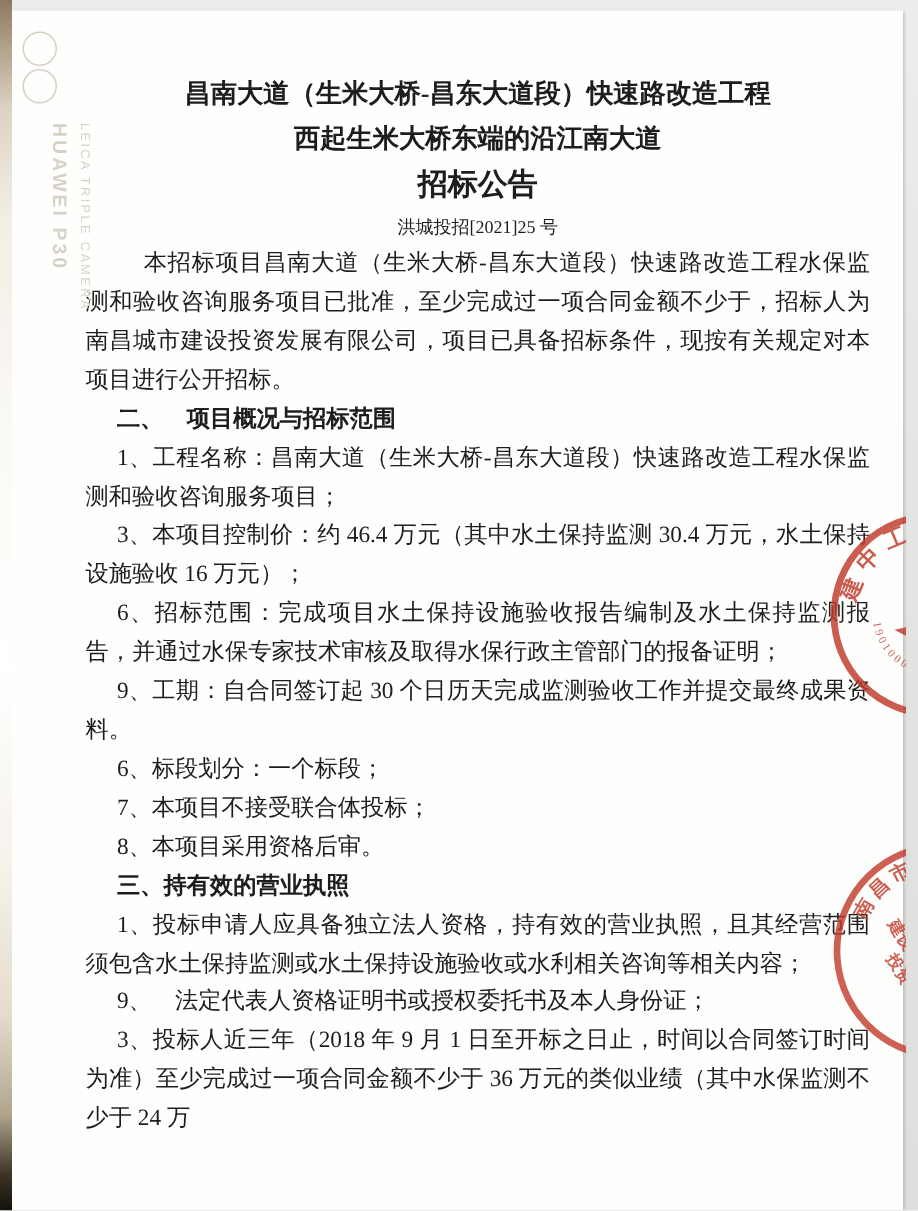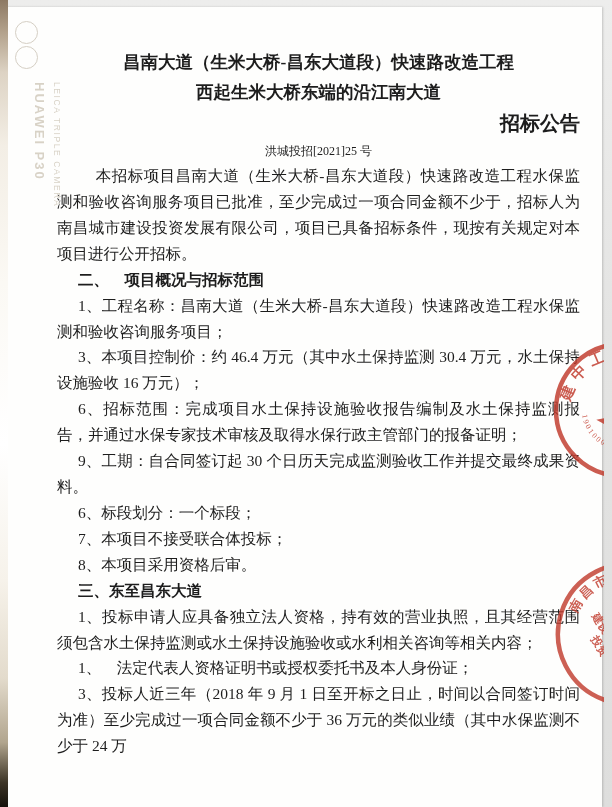--- a/index.html
+++ b/index.html
@@ -39,21 +39,21 @@
   }
   .wm-brand { left: 47px; top: 82px; font-size: 13px; font-weight: bold; letter-spacing: 2px; }
   .wm-camera { left: 62px; top: 82px; font-size: 8.5px; letter-spacing: 1.6px; }
   
   .doc {
     position: absolute; left: 0; top: 7px; width: 602px;
     padding: 40px 22px 0 57px; box-sizing: border-box;
     z-index: 2;
   }
   .title-line { text-align: center; font-weight: bold; font-size: 17.5px; line-height: 30px; }
-  .title-big  { text-align: right; font-weight: bold; font-size: 20px;  line-height: 32px; }
+  .title-big  { text-align: center; font-weight: bold; font-size: 20px;  line-height: 32px; }
   .doc-number { text-align: center; font-size: 12px; line-height: 24px; }
   .heading { font-weight: bold; font-size: 15.5px; line-height: 26px; text-indent: 1.35em; }
   .para {
     font-size: 15.5px; line-height: 25.9px; margin: 0;
     text-align: justify;
   }
   .indent-wide { text-indent: 2.5em; }
   .indent-item { text-indent: 1.35em; }
   
   .stamp { position: absolute; z-index: 3; }
@@ -84,23 +84,23 @@
 
   <div class="heading">二、　项目概况与招标范围</div>
   <p class="para indent-item">1、工程名称：昌南大道（生米大桥-昌东大道段）快速路改造工程水保监测和验收咨询服务项目；</p>
   <p class="para indent-item">3、本项目控制价：约 46.4 万元（其中水土保持监测 30.4 万元，水土保持设施验收 16 万元）；</p>
   <p class="para indent-item">6、招标范围：完成项目水土保持设施验收报告编制及水土保持监测报告，并通过水保专家技术审核及取得水保行政主管部门的报备证明；</p>
   <p class="para indent-item">9、工期：自合同签订起 30 个日历天完成监测验收工作并提交最终成果资料。</p>
   <p class="para indent-item">6、标段划分：一个标段；</p>
   <p class="para indent-item">7、本项目不接受联合体投标；</p>
   <p class="para indent-item">8、本项目采用资格后审。</p>
 
-  <div class="heading">三、东至昌东大道</div>
+  <div class="heading">三、持有效的营业执照</div>
   <p class="para indent-item">1、投标申请人应具备独立法人资格，持有效的营业执照，且其经营范围须包含水土保持监测或水土保持设施验收或水利相关咨询等相关内容；</p>
-  <p class="para indent-item">1、　法定代表人资格证明书或授权委托书及本人身份证；</p>
+  <p class="para indent-item">9、　法定代表人资格证明书或授权委托书及本人身份证；</p>
   <p class="para indent-item">3、投标人近三年（2018 年 9 月 1 日至开标之日止，时间以合同签订时间为准）至少完成过一项合同金额不少于 36 万元的类似业绩（其中水保监测不少于 24 万</p>
 </div>
 
 <svg class="stamp stamp1" width="64" height="162" viewBox="0 0 64 162">
   <g opacity="0.82">
     <circle cx="82" cy="80" r="66" fill="none" stroke-width="4.5" stroke="#c0392b"></circle>
     <path id="s1arc" d="M 30 80 A 52 52 0 0 1 134 80" fill="none"></path>
     <text font-size="15" font-weight="bold" letter-spacing="6" fill="#c0392b">
       <textPath href="#s1arc" startOffset="5%">建中工</textPath>
     </text>

